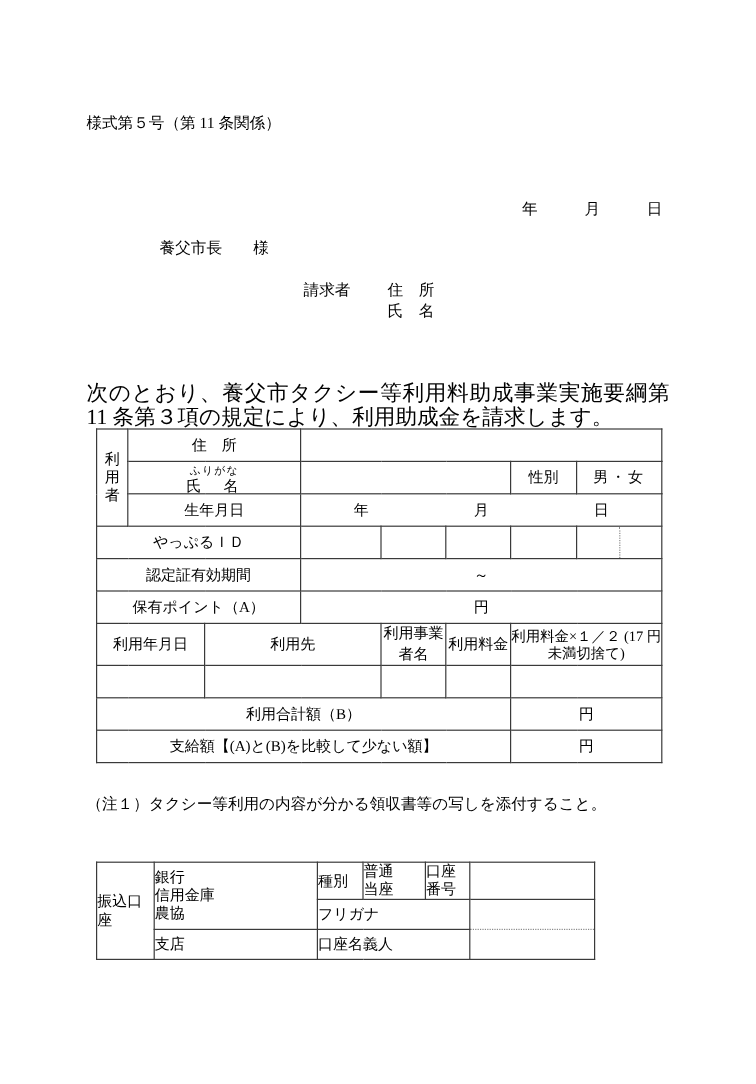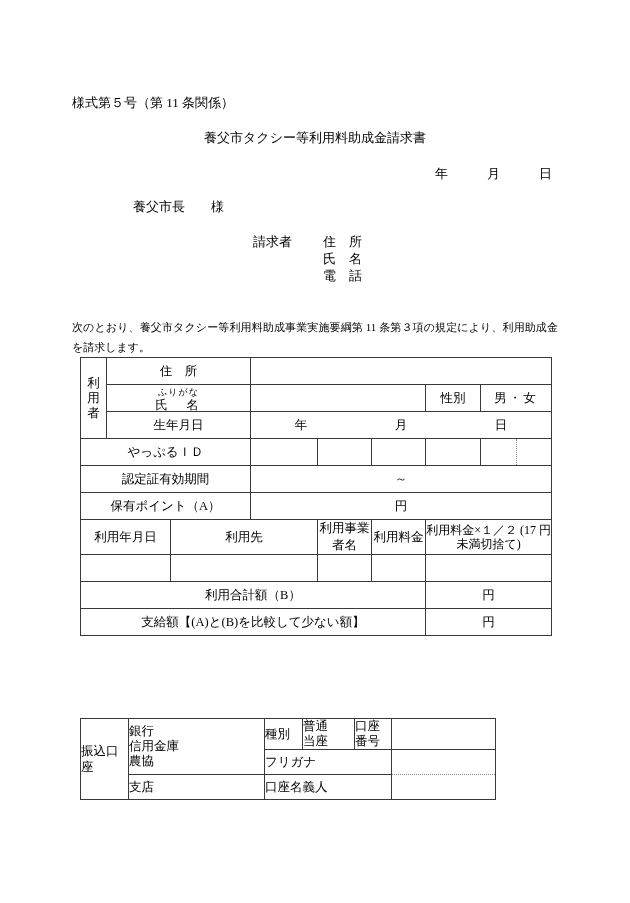--- a/index.html
+++ b/index.html
@@ -45,21 +45,21 @@
   #requester-block .rq-row { display: block; white-space: pre; }
   #requester-label { position: absolute; left: 253px; top: 233px; font-size: 13px; }
   .rq-fields { margin-left: 70px; }
 
   
   #intro-paragraph {
     position: absolute;
     left: 72px;
     top: 317px;
     width: 486px;
-    font-size: 11px;
+    font-size: 18px;
     line-height: 20px;
     text-align: justify;
   }
 
   
   #main-table {
     position: absolute;
     left: 80px;
     top: 357px;
     width: 471px;
@@ -163,30 +163,28 @@
   .two-line { line-height: 15px; }
   .two-line span { display: block; }
   .dotted-t { border-top: 1px dotted #8a8a8a !important; }
 </style>
 </head>
 <body>
 
 <div class="page">
 
   <div class="t" id="form-number">様式第５号（第 11 条関係）</div>
-  <div class="t" id="doc-title">養父市タクシー等利用料助成金請求書</div>
   <div class="t" id="date-line">年　　　月　　　日</div>
   <div class="t" id="addressee">養父市長　　様</div>
 
   <div id="requester-label">請求者</div>
   <div id="requester-block">
     <div class="rq-fields">
       <span class="rq-row">住　所</span>
       <span class="rq-row">氏　名</span>
-      <span class="rq-row">電　話</span>
     </div>
   </div>
 
   <div id="intro-paragraph">次のとおり、養父市タクシー等利用料助成事業実施要綱第 11 条第３項の規定により、利用助成金を請求します。</div>
 
   <table id="main-table">
     <colgroup>
       <col style="width:26px">
       <col style="width:64px">
       <col style="width:80px">
@@ -285,20 +283,21 @@
 
       <tr>
         <td colspan="6">支給額【(A)と(B)を比較して少ない額】</td>
         <td colspan="2" class="right-yen">
           <span>円</span>
         </td>
       </tr>
     </tbody>
   </table>
 
+  <div class="t" id="note-1">（注１）タクシー等利用の内容が分かる領収書等の写しを添付すること。</div>
 
 
   <table id="bank-table">
     <colgroup>
       <col style="width:48px">
       <col style="width:136px">
       <col style="width:38px">
       <col style="width:52px">
       <col style="width:37px">
       <col style="width:104px">

